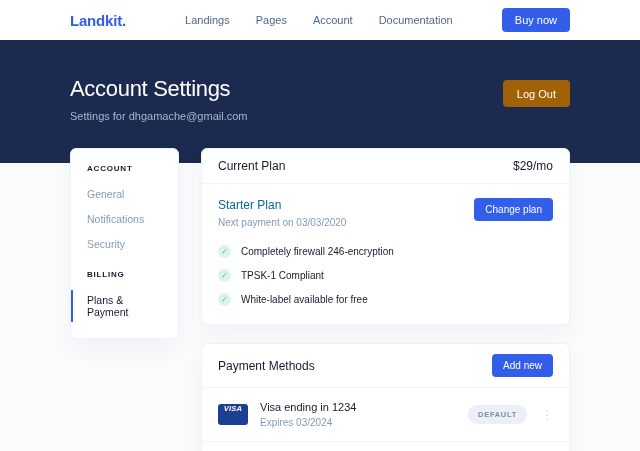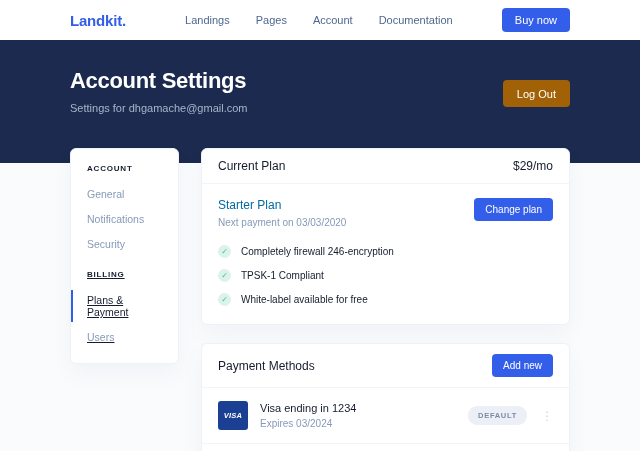--- a/index.html
+++ b/index.html
@@ -54,23 +54,24 @@
   
   .hero {
     height: 123px;
     background: #1B2A4E;
     padding: 28px 70px 0;
     display: flex;
     justify-content: space-between;
   }
   .hero-title {
     font-size: 22px;
-    font-weight: 700;
+    font-weight: 400;
     color: #FFFFFF;
     letter-spacing: -0.3px;
+    margin-top: 8px;
   }
   .hero-subtitle {
     font-size: 11px;
     color: #A9B4CC;
     margin-top: 8px;
   }
   .logout-btn {
     background: #a16207;
     color: #fff;
     border: none;
@@ -98,21 +99,21 @@
     border-radius: 6px;
     box-shadow: 0 10px 25px rgba(18,38,63,0.04);
   }
 
   
   .sidebar-card {
     width: 109px;
     padding: 15px 0 16px;
     flex-shrink: 0;
   }
-  .side-group + .side-group { margin-top: 16px; text-decoration: underline; }
+  .side-group + .side-group { margin-top: 16px; }
   .side-heading {
     font-size: 8px;
     font-weight: bold;
     letter-spacing: 0.8px;
     color: #161C2D;
     padding: 0 16px;
     margin-bottom: 11px;
     text-transform: uppercase;
   }
   .side-item {
@@ -176,26 +177,25 @@
   .feature-label { font-size: 10px; color: #161C2D; }
 
   .payment-card { margin-top: 18px; }
   .pm-row {
     display: flex;
     align-items: center;
     padding: 13px 16px;
   }
   .pm-row + .pm-row { border-top: 1px solid #F1F4F8; }
   .cc-icon {
-    width: 30px; height: 29px;
+    width: 30px; height: 21px;
     border-radius: 3px;
     margin-right: 12px;
     flex-shrink: 0;
     display: flex;
-    align-items: center;
     justify-content: center;
     position: relative;
     overflow: hidden;
   }
   .cc-visa { background: #1B3F92; }
   .cc-visa span {
     color: #fff;
     font-size: 7.5px;
     font-weight: bold;
     font-style: italic;
@@ -251,21 +251,20 @@
     <aside class="card sidebar-card">
       <div class="side-group">
         <div class="side-heading">ACCOUNT</div>
         <div class="side-item">General</div>
         <div class="side-item">Notifications</div>
         <div class="side-item">Security</div>
       </div>
       <div class="side-group">
         <div class="side-heading">BILLING</div>
         <div class="side-item active">Plans &amp; Payment</div>
-        <div class="side-item">Users</div>
       </div>
     </aside>
 
     <div class="main-col">
 
       <div class="card">
         <div class="card-header">
           <span class="card-header-title">Current Plan</span>
           <span class="price">$29/mo</span>
         </div>

